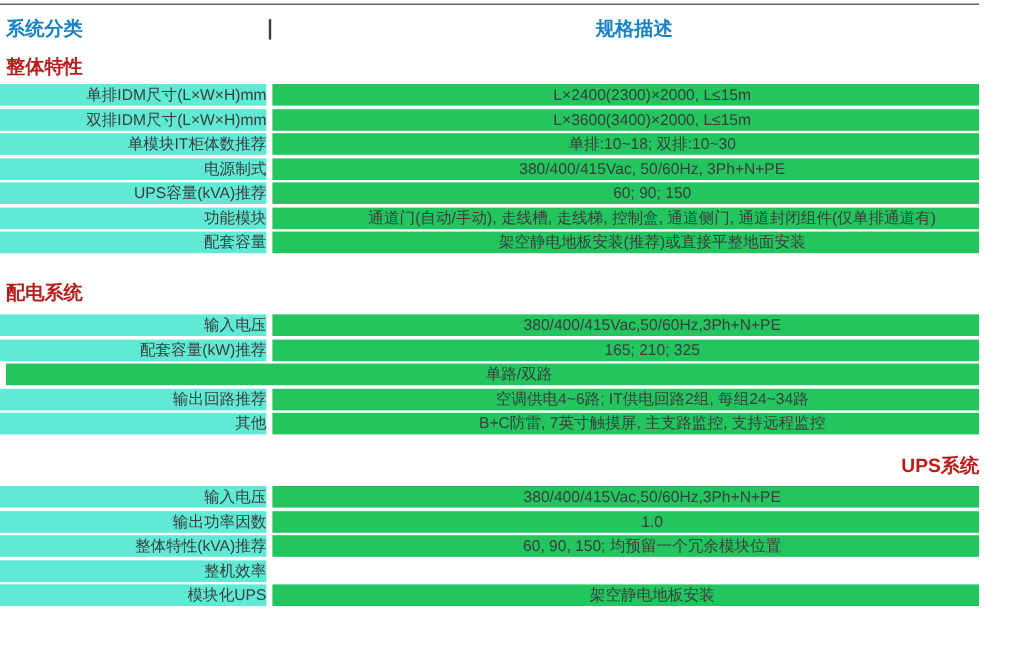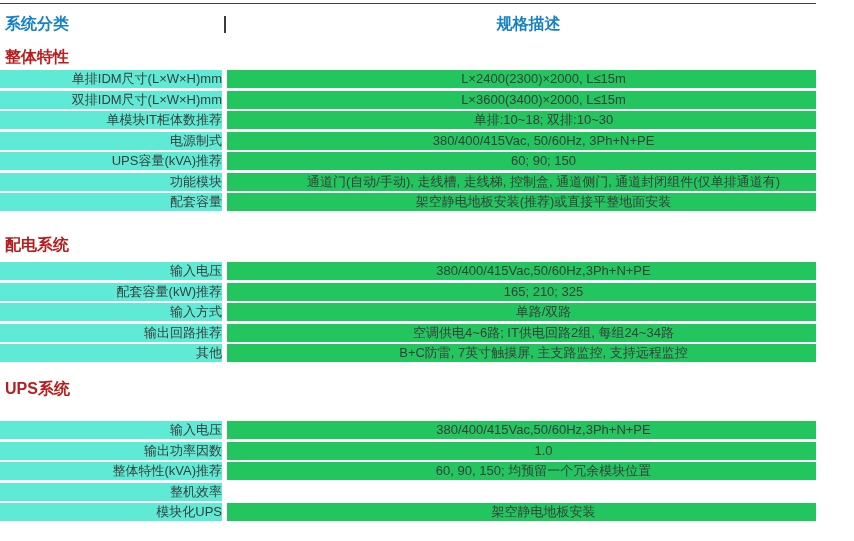--- a/index.html
+++ b/index.html
@@ -50,21 +50,21 @@
   .section-title {
     font-size: 16px;
     line-height: 16px;
     font-weight: bold;
     color: #b91c1c;
     padding-left: 5px;
     white-space: nowrap;
   }
   .section:nth-of-type(1) .section-title { margin: 4px 0 5px 0; }
   .section:nth-of-type(2) .section-title { margin: 26px 0 9px 0; }
-  .section:nth-of-type(3) .section-title { margin: 19px 0 24px 0; }
+  .section:nth-of-type(3) .section-title { margin: 19px 0 8px 0; text-align: right; }
   .spec-row {
     display: flex;
     height: 18px;
     margin-bottom: 2.5px;
     font-size: 13px;
     color: #3d3d3d;
   }
   .spec-label {
     flex: 0 0 222px;
     box-sizing: border-box;
@@ -155,21 +155,20 @@
     <div class="spec-value">380/400/415Vac,50/60Hz,3Ph+N+PE</div>
   </div>
 
   <div class="spec-row">
     <div class="spec-label">配套容量(kW)推荐</div>
     <div class="spec-gap"></div>
     <div class="spec-value">165; 210; 325</div>
   </div>
 
   <div class="spec-row">
-    <div class="spec-label">输入方式</div>
     <div class="spec-gap"></div>
     <div class="spec-value">单路/双路</div>
   </div>
 
   <div class="spec-row">
     <div class="spec-label">输出回路推荐</div>
     <div class="spec-gap"></div>
     <div class="spec-value">空调供电4~6路; IT供电回路2组, 每组24~34路</div>
   </div>
 

